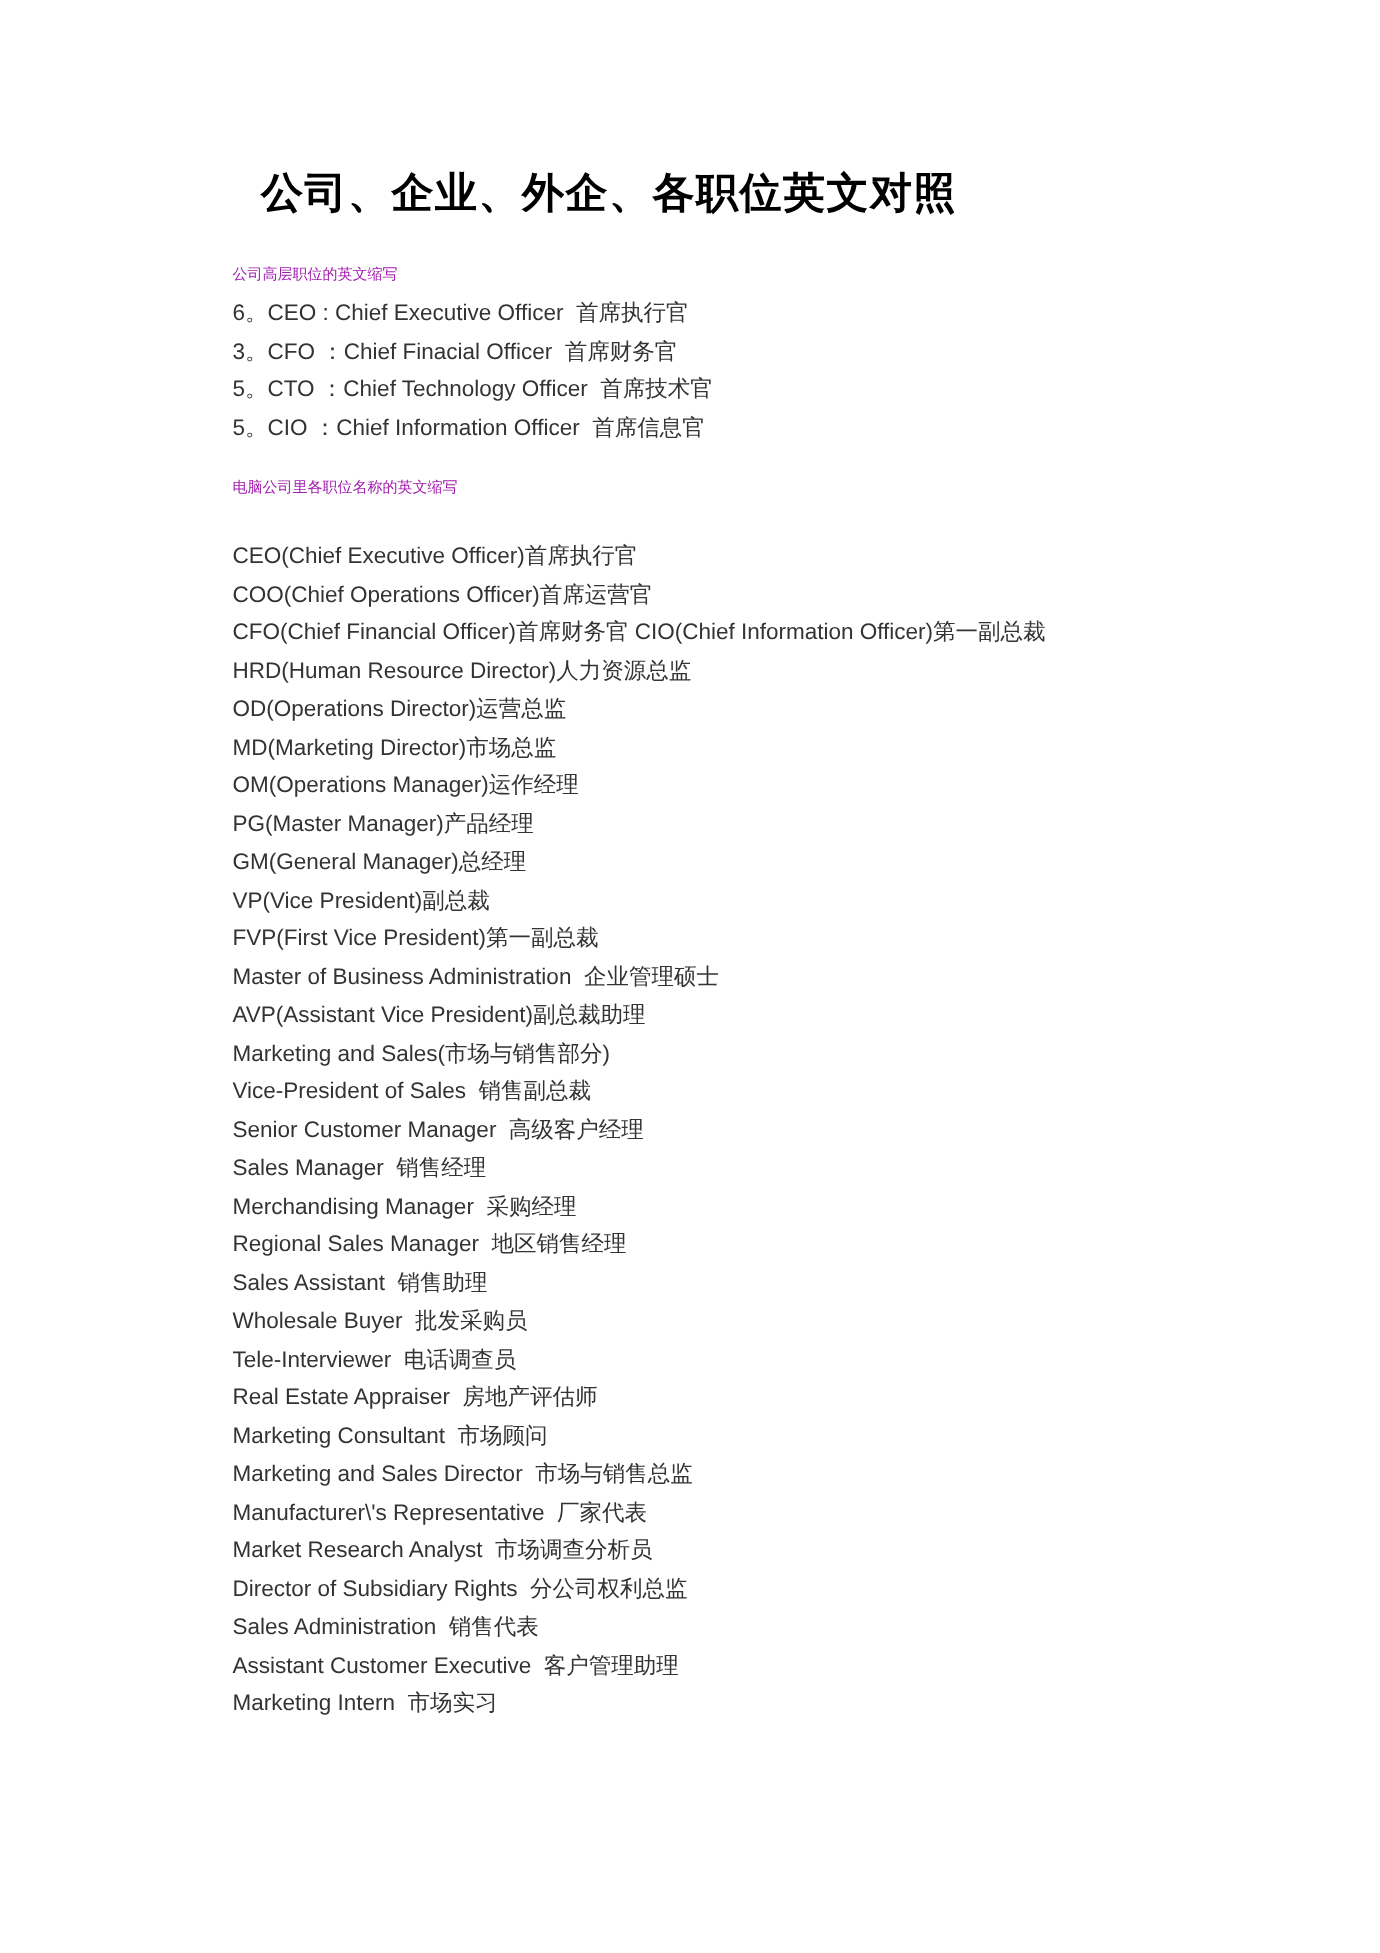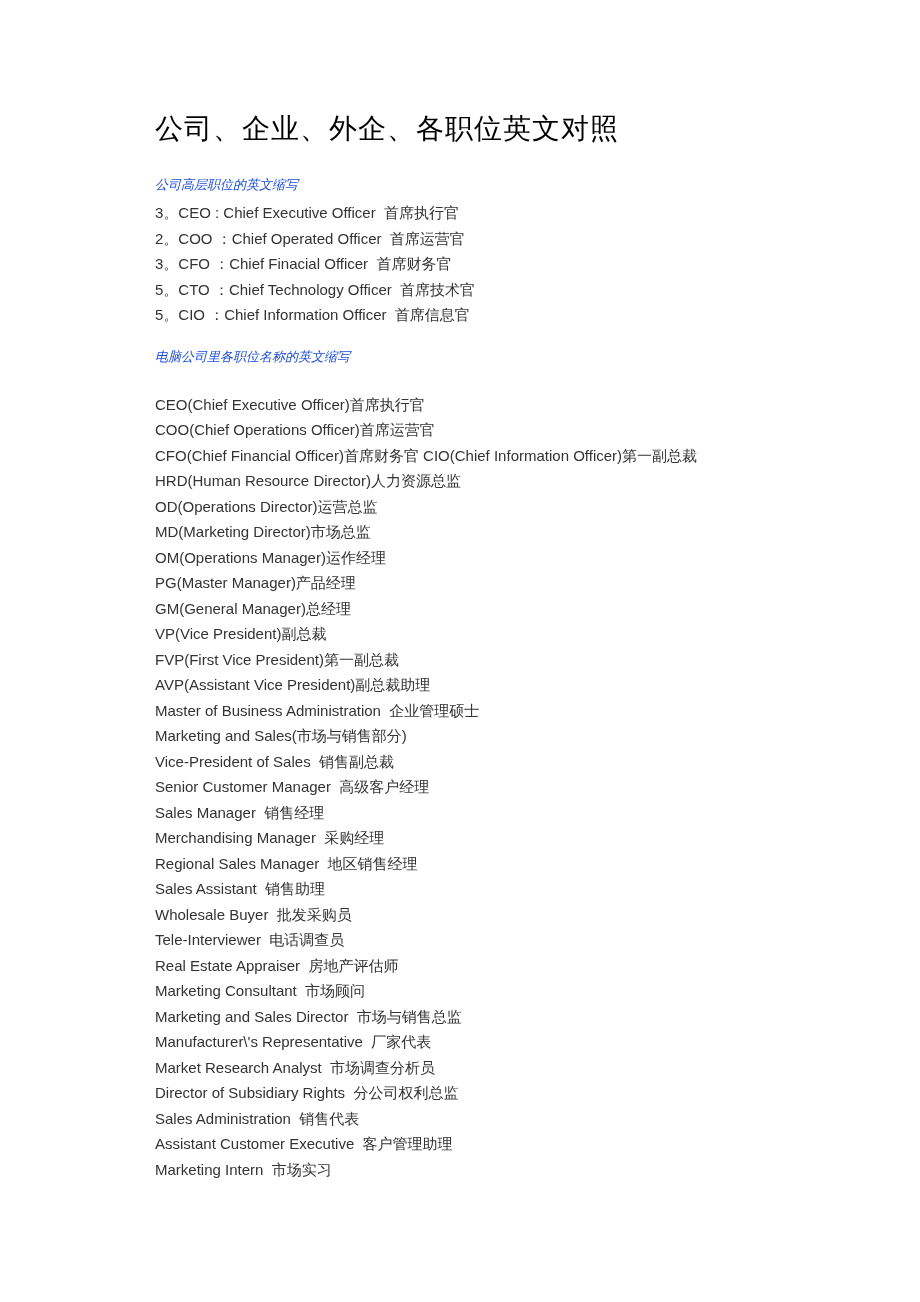--- a/index.html
+++ b/index.html
@@ -11,52 +11,51 @@
       background: #ffffff;
       font-family: "SimSun", "宋体", Arial, sans-serif;
       width: 920px;
       min-height: 1302px;
       padding: 110px 155px 60px 155px;
       color: #333333;
     }
     .title {
       font-family: "SimSun", "宋体", serif;
       font-size: 28px;
-      font-weight: normal;
+      font-weight: bold;
       color: #000000;
       margin-bottom: 28px;
       letter-spacing: 1px;
+      margin-left: 19px;
     }
     .subtitle {
       font-family: "SimSun", "宋体", serif;
-      font-size: 13px;
-      color: #1d4ed8;
+      font-size: 10px;
+      color: #a21caf;
       margin-bottom: 6px;
-      font-style: italic;
     }
     .item {
       font-family: Arial, "SimSun", "宋体", sans-serif;
       font-size: 15px;
       color: #333333;
       line-height: 1.7;
       white-space: pre-wrap;
     }
     .section-gap {
       height: 20px;
     }
   </style>
 </head>
 <body>
 
 <h1 class="title">公司、企业、外企、各职位英文对照</h1>
 
 <div class="subtitle">公司高层职位的英文缩写</div>
 <div>
-  <div class="item">3。CEO : Chief Executive Officer  首席执行官</div>
-  <div class="item">2。COO ：Chief Operated Officer  首席运营官</div>
+  <div class="item">6。CEO : Chief Executive Officer  首席执行官</div>
   <div class="item">3。CFO ：Chief Finacial Officer  首席财务官</div>
   <div class="item">5。CTO ：Chief Technology Officer  首席技术官</div>
   <div class="item">5。CIO ：Chief Information Officer  首席信息官</div>
 </div>
 
 <div class="section-gap"></div>
 
 <div class="subtitle">电脑公司里各职位名称的英文缩写</div>
 
 <div class="section-gap"></div>
@@ -66,22 +65,22 @@
   <div class="item">COO(Chief Operations Officer)首席运营官</div>
   <div class="item">CFO(Chief Financial Officer)首席财务官 CIO(Chief Information Officer)第一副总裁</div>
   <div class="item">HRD(Human Resource Director)人力资源总监</div>
   <div class="item">OD(Operations Director)运营总监</div>
   <div class="item">MD(Marketing Director)市场总监</div>
   <div class="item">OM(Operations Manager)运作经理</div>
   <div class="item">PG(Master Manager)产品经理</div>
   <div class="item">GM(General Manager)总经理</div>
   <div class="item">VP(Vice President)副总裁</div>
   <div class="item">FVP(First Vice President)第一副总裁</div>
+  <div class="item">Master of Business Administration  企业管理硕士</div>
   <div class="item">AVP(Assistant Vice President)副总裁助理</div>
-  <div class="item">Master of Business Administration  企业管理硕士</div>
   <div class="item">Marketing and Sales(市场与销售部分)</div>
   <div class="item">Vice-President of Sales  销售副总裁</div>
   <div class="item">Senior Customer Manager  高级客户经理</div>
   <div class="item">Sales Manager  销售经理</div>
   <div class="item">Merchandising Manager  采购经理</div>
   <div class="item">Regional Sales Manager  地区销售经理</div>
   <div class="item">Sales Assistant  销售助理</div>
   <div class="item">Wholesale Buyer  批发采购员</div>
   <div class="item">Tele-Interviewer  电话调查员</div>
   <div class="item">Real Estate Appraiser  房地产评估师</div>

